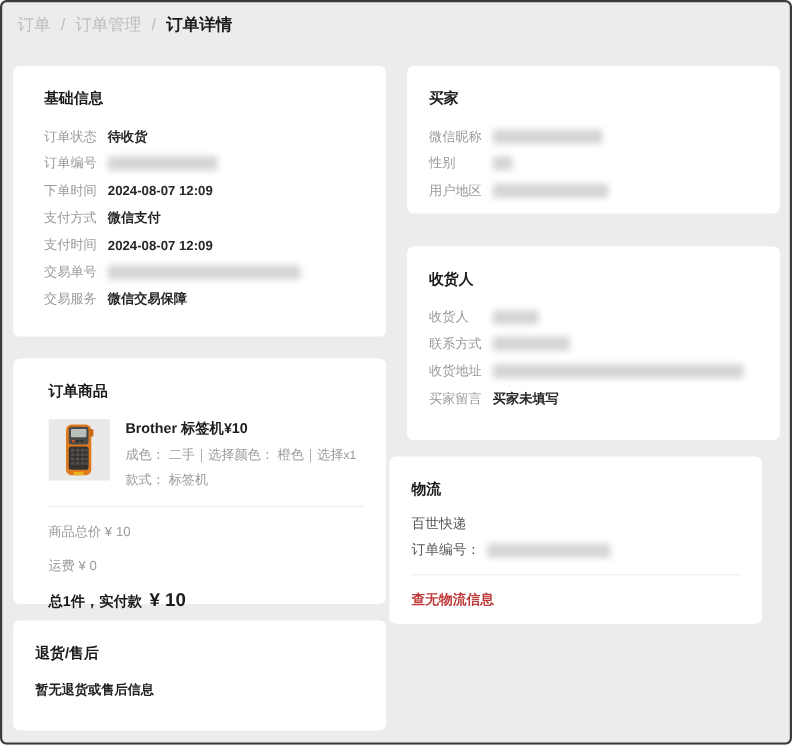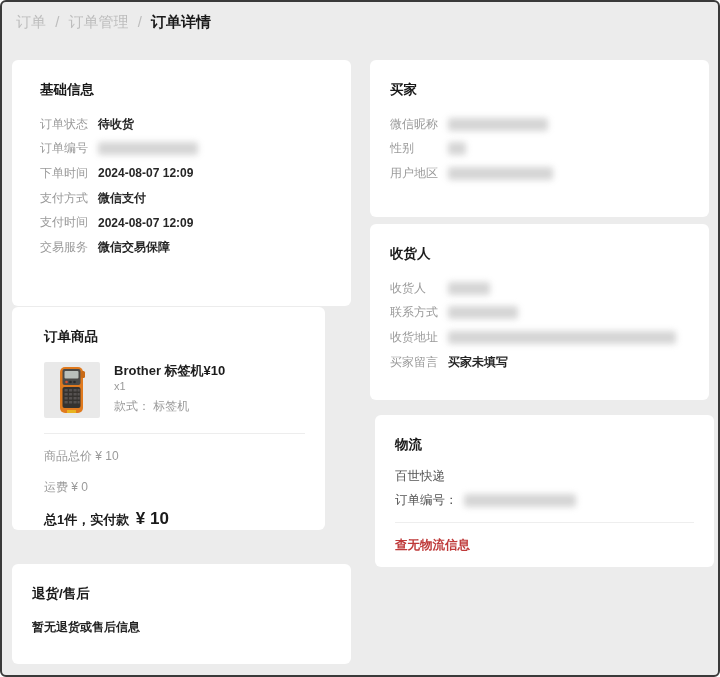--- a/index.html
+++ b/index.html
@@ -24,25 +24,25 @@
   
   .card {
     position: absolute;
     background: #ffffff;
     border-radius: 6px;
     padding: 21px 20px 0 20px;
   }
   .card-title { margin: 0; font-size: 13.5px; font-weight: 700; color: #1a1a1a; }
 
   #card-basic     { left: 10px;  top: 58px;  width: 339px; height: 246px; padding-left: 28px; }
-  #card-items     { left: 10px;  top: 305px; width: 313px; height: 223px; padding-left: 32px; }
+  #card-items     { left: 10px;  top: 324px; width: 339px; height: 223px; padding-left: 32px; }
   #card-aftersale { left: 10px;  top: 562px; width: 339px; height: 100px; }
-  #card-buyer     { left: 368px; top: 58px;  width: 339px; height: 157px; }
+  #card-buyer     { left: 368px; top: 58px;  width: 339px; height: 134px; }
   #card-recipient { left: 368px; top: 222px; width: 339px; height: 176px; }
-  #card-logistics { left: 373px; top: 413px; width: 339px; height: 152px; }
+  #card-logistics { left: 352px; top: 413px; width: 339px; height: 152px; }
 
   .rows { margin-top: 13px; }
   .info-row { display: flex; align-items: center; height: 24.6px; font-size: 12px; }
   .lbl { width: 58px; min-width: 58px; color: #9a9a9a; font-weight: 400; }
   .val { color: #262626; font-weight: 600; }
   .blur { height: 13px; background: #d5d5d5; border-radius: 2px; filter: blur(3px); }
 
   
   .product-row { display: flex; margin-top: 16px; }
   .product-thumb { width: 56px; height: 56px; min-width: 56px; margin-right: 14px; border-radius: 2px; }
@@ -94,20 +94,24 @@
         <span class="lbl">下单时间</span>
         <span class="val">2024-08-07 12:09</span>
       </div>
       <div class="info-row">
         <span class="lbl">支付方式</span>
         <span class="val">微信支付</span>
       </div>
       <div class="info-row">
         <span class="lbl">支付时间</span>
         <span class="val">2024-08-07 12:09</span>
+      </div>
+      <div class="info-row">
+        <span class="lbl">交易单号</span>
+        <span class="blur" style="width:175px"></span>
       </div>
       <div class="info-row">
         <span class="lbl">交易服务</span>
         <span class="val">微信交易保障</span>
       </div>
     </div>
   </section>
 
   <section class="card" id="card-items">
     <h3 class="card-title">订单商品</h3>
@@ -141,20 +145,21 @@
             <rect x="33.5" y="39" width="2.2" height="2.6" rx="0.6"></rect>
         </g>
         <rect x="23" y="48" width="9" height="3" fill="#e8b420"></rect>
       </svg>
       <div class="product-info">
         <div class="p-line">
           <span class="product-name">Brother 标签机</span>
           <span class="product-price">¥10</span>
         </div>
         <div class="p-line">
+          <span class="spec">成色： 二手｜选择颜色： 橙色｜选择</span>
           <span class="qty">x1</span>
         </div>
         <div class="spec">款式： 标签机</div>
       </div>
     </div>
     <div class="divider"></div>
     <div class="sum-line">商品总价 ¥ 10</div>
     <div class="sum-line">运费 ¥ 0</div>
     <div class="total-line">
       <span>总1件，实付款</span>

